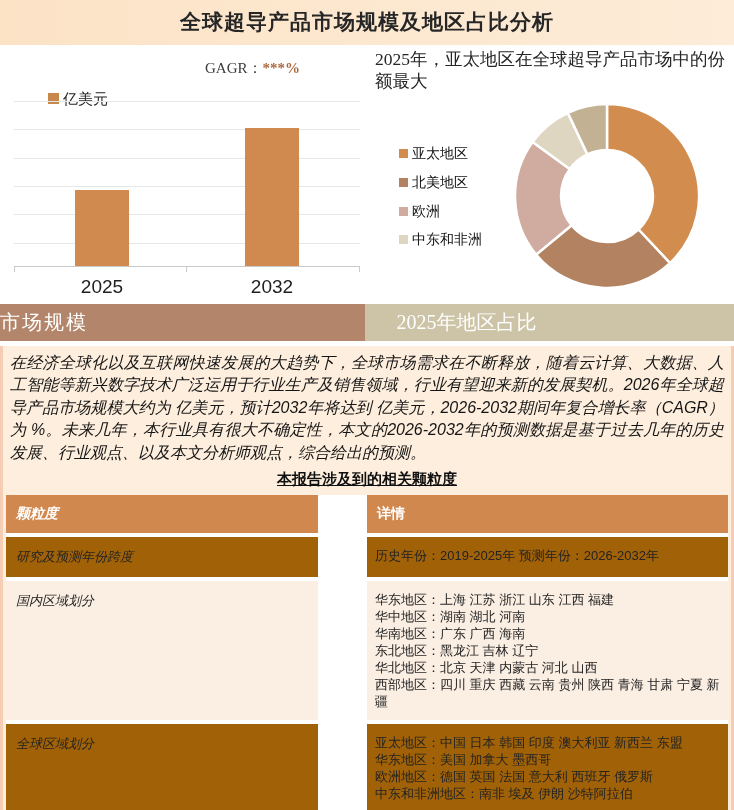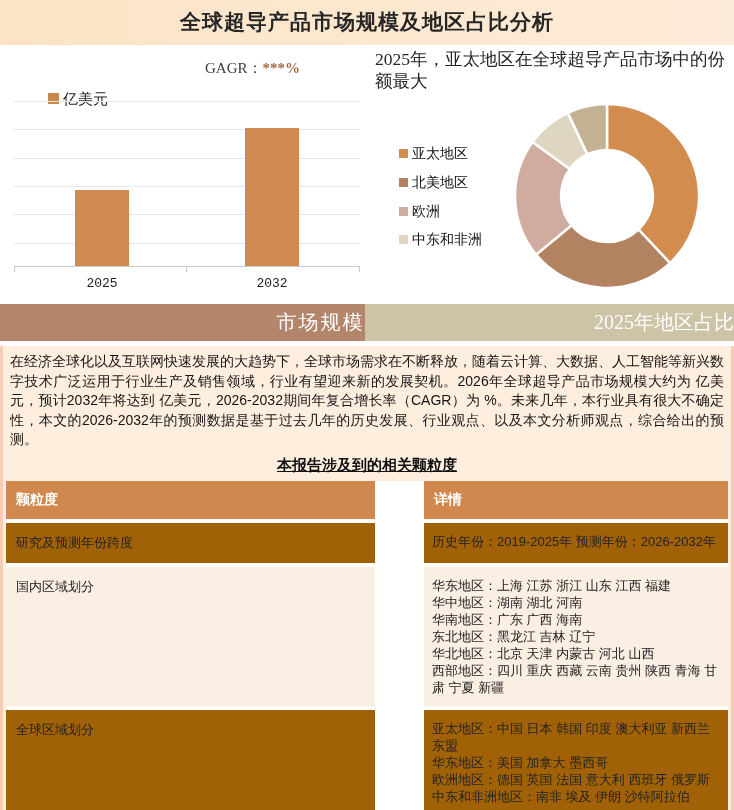--- a/index.html
+++ b/index.html
@@ -16,43 +16,43 @@
   .bar-legend .sq { display:inline-block; width:11px; height:11px; background:#c8874b; margin-right:4px; }
   .cagr { position:absolute; left:205px; top:14px; font-family:"Liberation Serif","DejaVu Serif",serif;
     font-size:15px; color:#3c3c3c; }
   .cagr .stars { color:#aa6a41; font-weight:bold; }
 
   .plot { position:absolute; left:14px; top:55px; width:346px; height:167px; border-bottom:1px solid #c9c9c9; }
   .grid { position:absolute; left:0; right:0; height:1px; background:#e6e6e6; }
   .bar { position:absolute; bottom:0; width:54px; }
   .tick { position:absolute; top:167px; width:1px; height:5px; background:#c9c9c9; }
   .cat { position:absolute; top:176px; width:90px; text-align:center;
-    font-family:Liberation Mono, monospace; font-size:13px; color:#1f1f1f; }
+    font-family:Liberation Sans, sans-serif; font-size:19px; color:#1f1f1f; }
 
   .pie-headline { position:absolute; left:375px; top:3px; width:356px;
     font-family:"Liberation Serif","DejaVu Serif",serif; font-size:17.5px; line-height:1.28; color:#262626; }
   .pie-legend { position:absolute; left:399px; top:100px; list-style:none; }
   .pie-legend li { margin-bottom:12px; font-size:14px; color:#111; width:106px; line-height:1.2; }
   .pie-legend .sq { display:inline-block; width:9px; height:9px; margin-right:4px; }
   .donut { position:absolute; left:513px; top:57px; }
 
   .tabs { display:flex; height:37px; }
-  .tab { width:432px; text-align:right; color:#ffffff; line-height:37px; font-size:20px; }
+  .tab { width:432px; text-align:left; color:#ffffff; line-height:37px; font-size:20px; }
   .tab-left { background:#b3856a; letter-spacing:2px; }
   .tab-right { background:#cdc3a6; font-family:"Liberation Serif","DejaVu Serif",serif;padding-left:32px; }
 
   .content { margin-top:5px; background:#fdeedd; border-left:3px solid #f5cdb4; border-right:3px solid #f5cdb4;
     min-height:463px; padding:6px 3px 0; }
-  .intro { font-size:14px; line-height:1.4; color:#151515; text-align:justify; padding:0 4px; }
+  .intro { font-size:16px; line-height:1.4; color:#151515; text-align:justify; padding:0 4px;font-style:italic; }
   .tbl-title { text-align:center; font-size:15px; font-weight:bold; color:#101010; margin:6px 0 6px;text-decoration:underline; }
 
   .table { background:#ffffff; }
   .trow { display:flex; margin-bottom:4px; }
   .trow:last-child { margin-bottom:0; }
-  .c1 { width:369px; padding:11px 10px; font-size:13px; color:#232323; }
+  .c1 { width:312px; padding:11px 10px; font-size:13px; color:#232323;font-style:italic; }
   .cgap { width:5px; background:#ffffff; }
   .c2 { flex:1; padding:10px 8px; font-size:13px; color:#232323;margin-left:44px; }
   .dline { line-height:17px; }
   .thead .c1, .thead .c2 { background:#d0884e; color:#ffffff; font-size:14px; font-weight:bold; padding:10px 10px; }
   .r-pink .c1, .r-pink .c2 { background:#a16207; }
   .r-light .c1, .r-light .c2 { background:#fbeee3; }
 </style>
 </head>
 <body>
 

